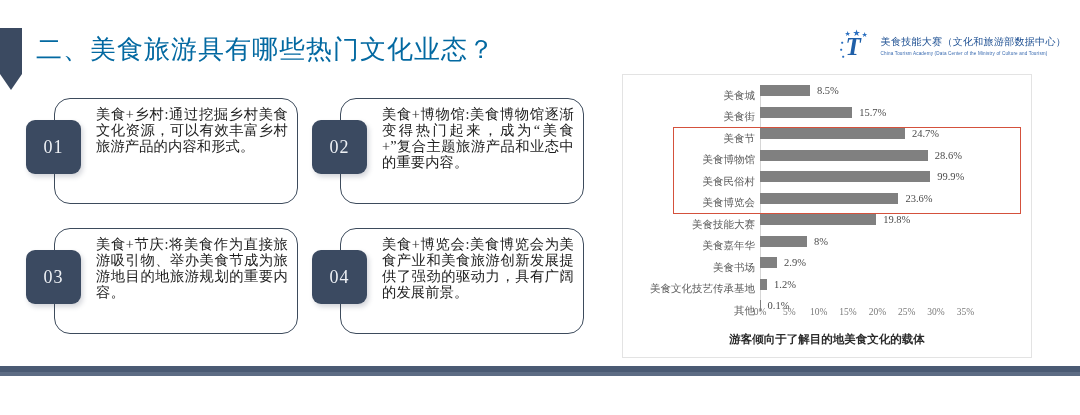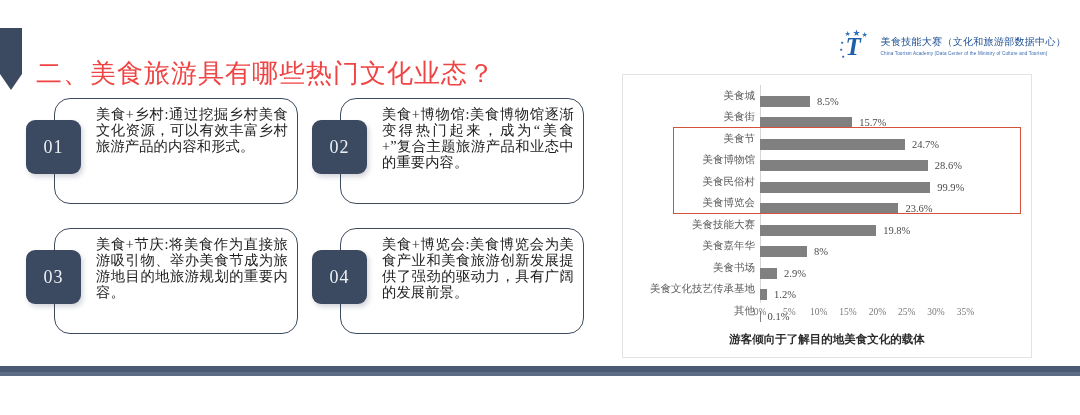--- a/index.html
+++ b/index.html
@@ -23,24 +23,24 @@
     width: 22px;
     height: 62px;
     background: #3b4a61;
     clip-path: polygon(0 0, 100% 0, 100% 74%, 50% 100%, 0 74%);
   }
 
   
   #page-title {
     position: absolute;
     left: 36px;
-    top: 56px;
+    top: 32px;
     font-size: 26px;
     letter-spacing: 1px;
-    color: #ef4444;
+    color: #0369a1;
     font-family: Liberation Sans, sans-serif;
     white-space: nowrap;
   }
 
   
   #logo-block {
     position: absolute;
     right: 14px;
     top: 30px;
     display: flex;
@@ -176,21 +176,21 @@
     font-size: 10.5px;
     color: #5b5b5b;
     font-family: "Liberation Serif", "DejaVu Serif", serif;
     white-space: nowrap;
   }
   .bar-track {
     position: relative;
     flex: 1;
     height: 100%;
     display: flex;
-    align-items: flex-end;
+    align-items: flex-start;
   }
   .bar-fill {
     height: 11px;
     background: #808080;
   }
   .bar-value {
     font-size: 10.5px;
     color: #4a4a4a;
     margin-left: 7px;
     white-space: nowrap;

